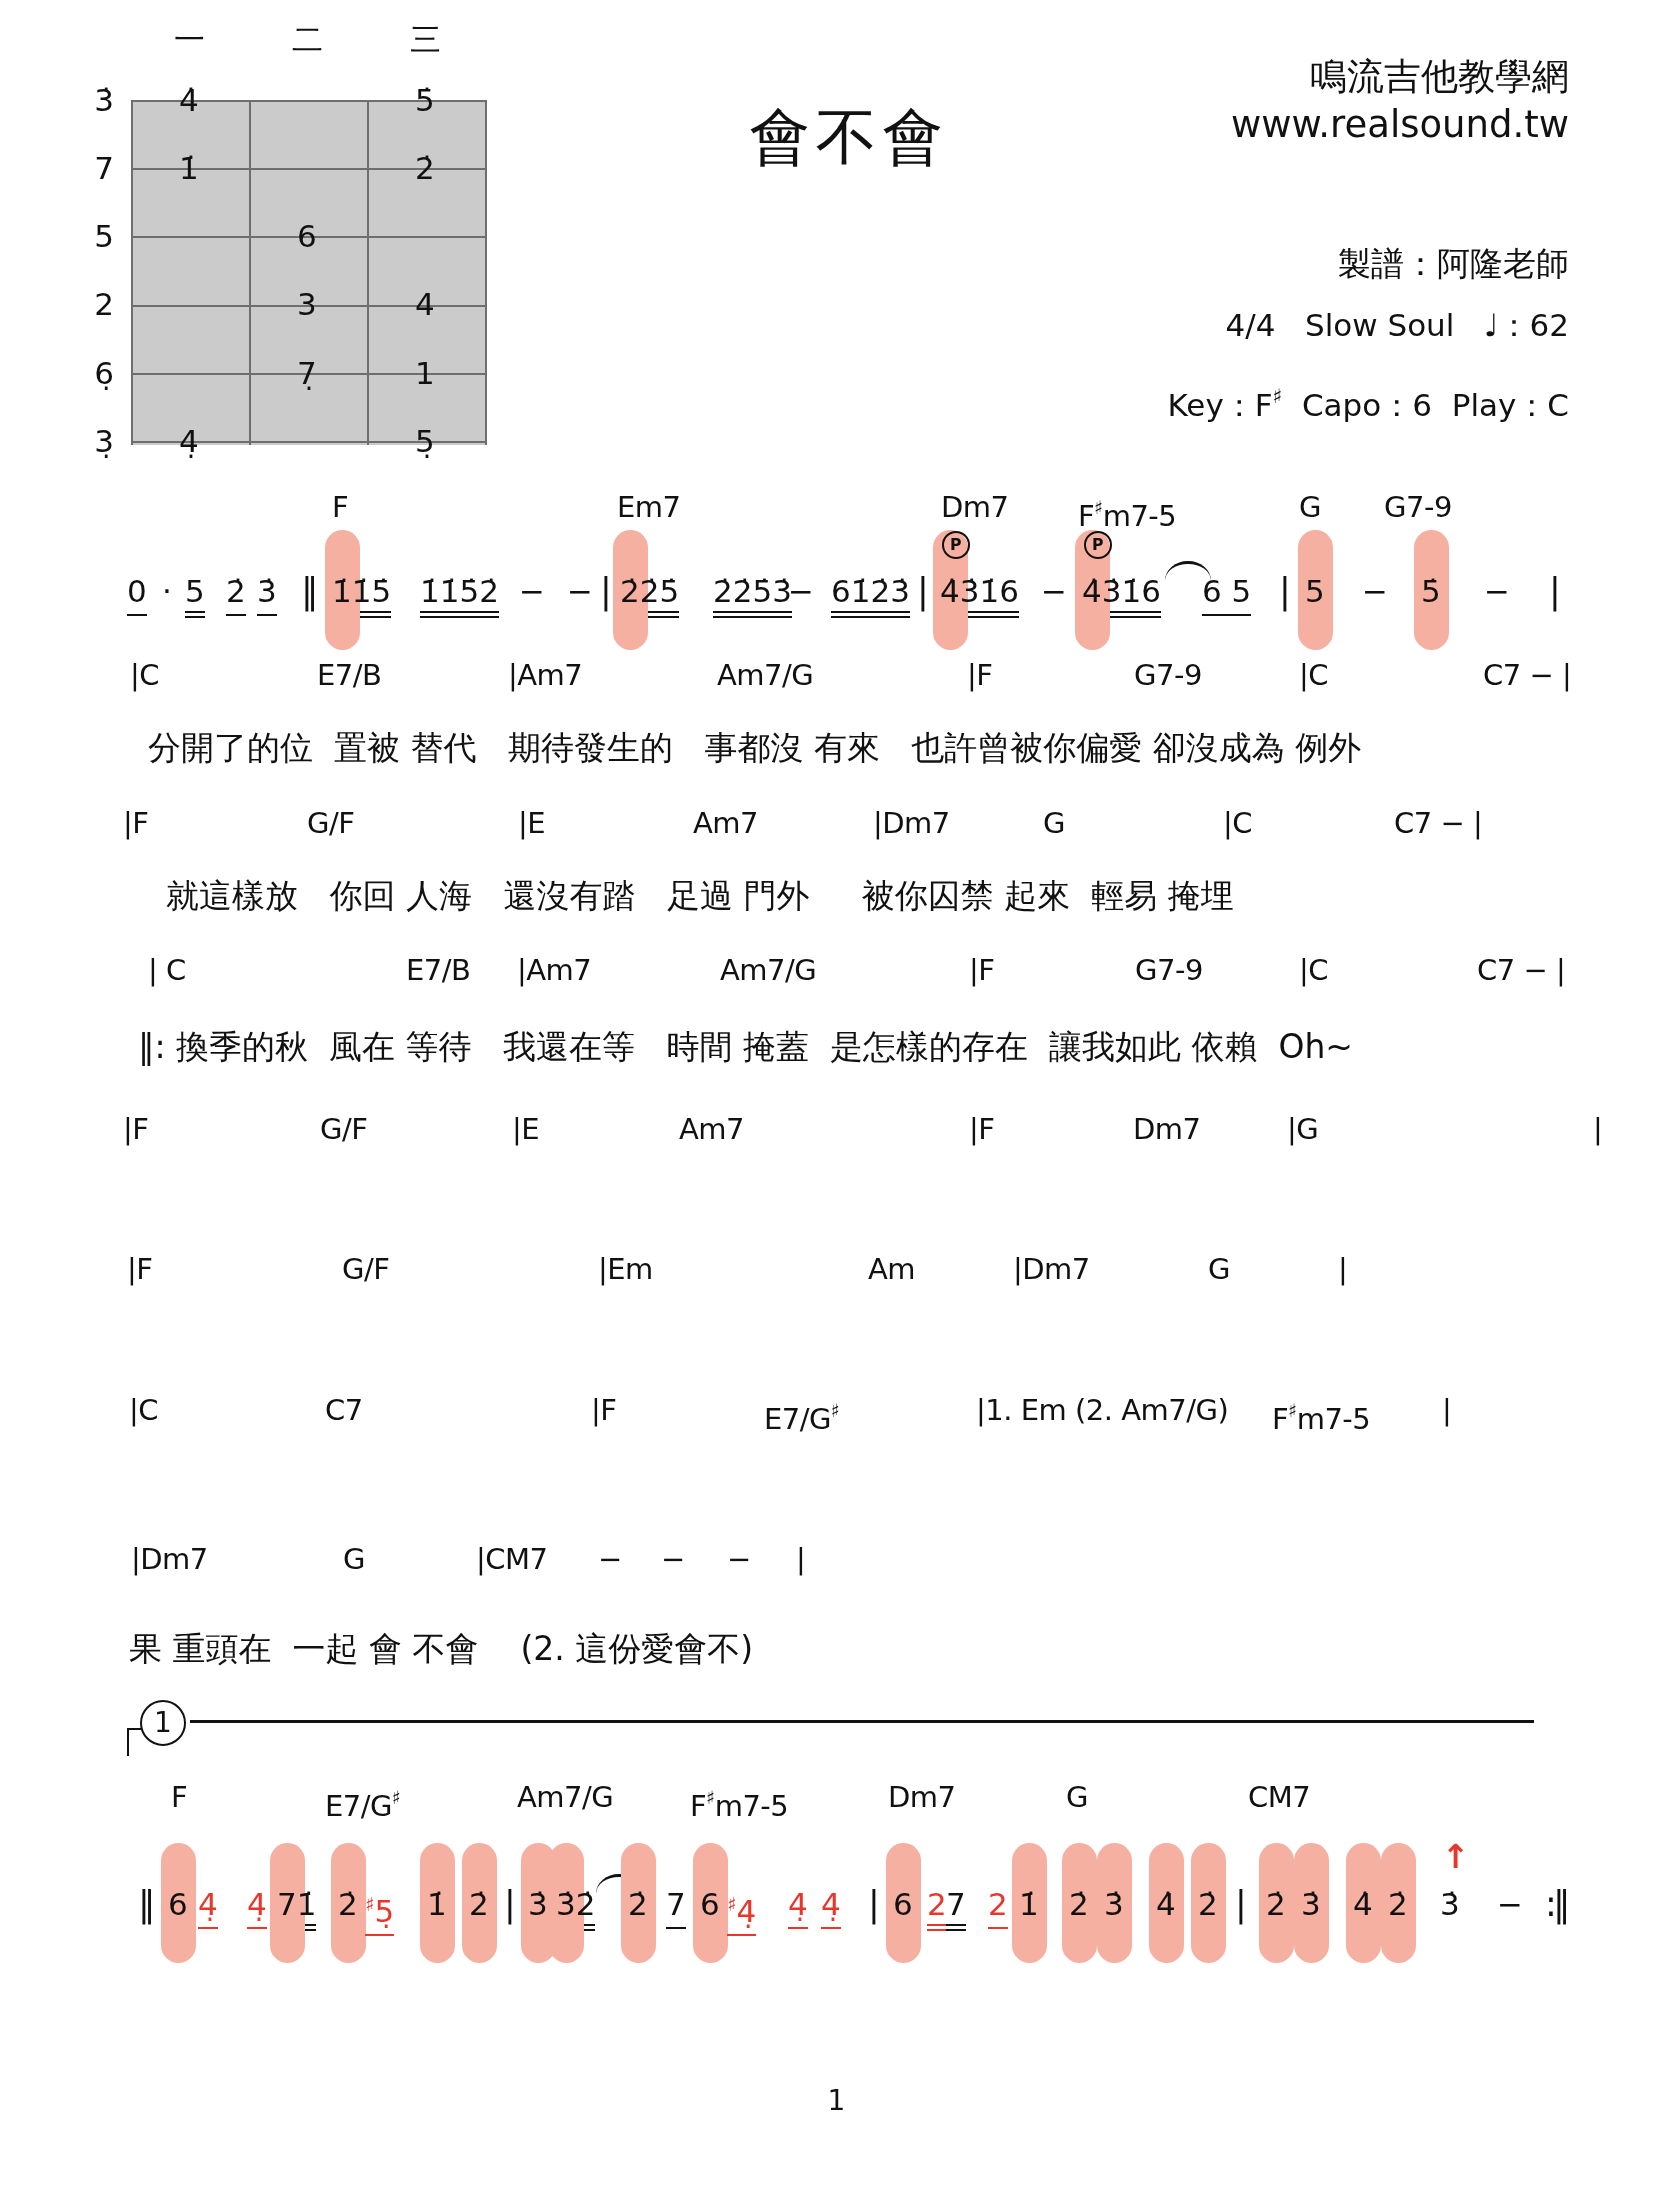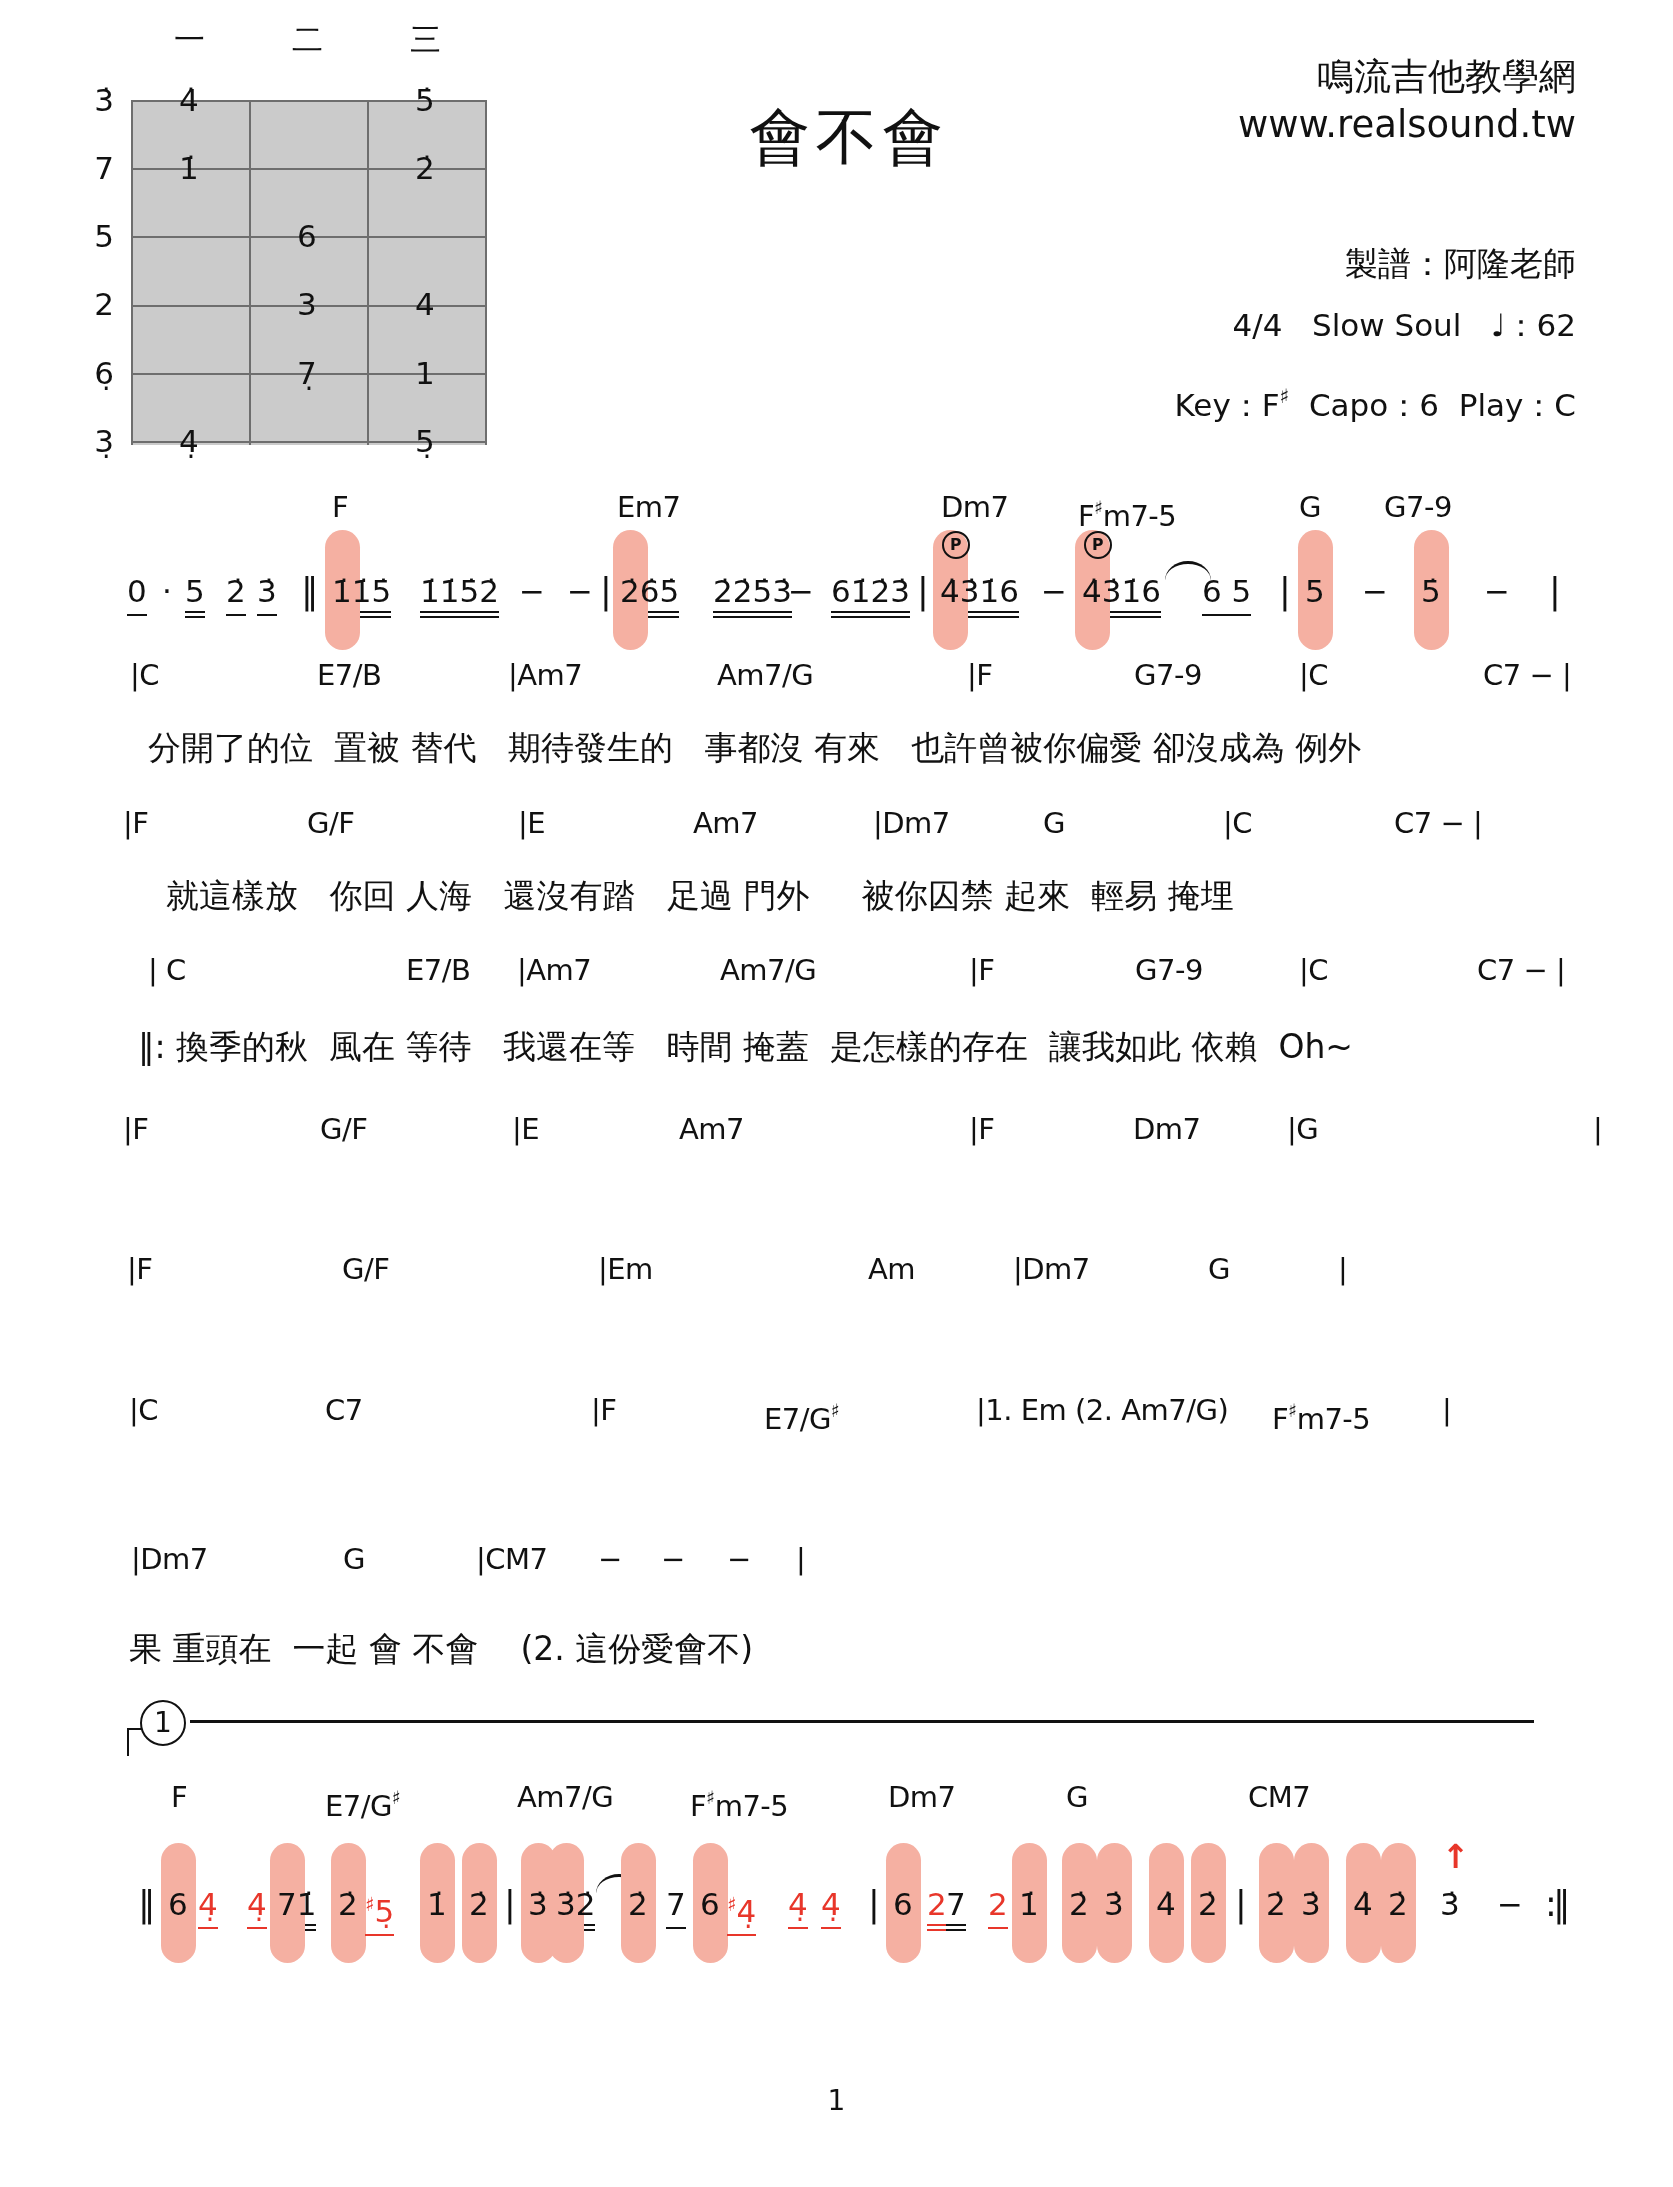--- a/index.html
+++ b/index.html
@@ -2,21 +2,21 @@
 <html style="--hl: #f5b0a2; --red: #e8362a;font-size:14.8px"><head>
 <meta charset="utf-8">
 <style>
   html,body{margin:0;padding:0;background:#ffffff;}
   body{width:1673px;height:2187px;position:relative;overflow:hidden;
        font-family:"DejaVu Sans","Liberation Sans",sans-serif;color:#111;}
   #sheet{position:absolute;left:0;top:0;width:1673px;height:2187px;background:#fff;}
 
   .page-title{position:absolute;left:609px;top:97px;width:480px;text-align:center;
       font-size:61px;font-weight:400;letter-spacing:5.5px;white-space:nowrap;}
-  .top-right{position:absolute;right:97px;white-space:pre;}
+  .top-right{position:absolute;right:104px;white-space:pre;}
   .site-name{top:52px;font-size:37px;font-weight:500;}
   .site-url{top:103px;font-size:37px;}
   .maker{top:242px;font-size:33px;font-weight:500;}
   .tempo-line{top:305px;font-size:31px;font-weight:500;}
   .key-line{top:384px;font-size:31px;font-weight:500;}
   .key-line .sharp, .tempo-line .sharp{font-size:20px;vertical-align:13px;}
 
   .fb-bg{position:absolute;background:#cbcbcb;}
   .gridline{position:absolute;background:#6e6e6e;}
   .fret-num{position:absolute;font-size:31px;font-weight:500;line-height:44px;white-space:nowrap;}
@@ -111,21 +111,21 @@
     <div class="tok" style="left: 162px; top: 572px;">·</div>
     <div class="tok u2" style="left: 185px; top: 572px;">5</div>
     <div class="tok u1" style="left: 226px; top: 572px;">2̇</div>
     <div class="tok u1" style="left: 257px; top: 572px;">3̇</div>
     <div class="tok bar" style="left: 301px; top: 572px;">‖</div>
     <div class="tok u2 hl" style="left: 332px; top: 572px;">1̇1̇5̇</div>
     <div class="tok u2" style="left: 420px; top: 572px;">1̇1̇5̇2̇</div>
     <div class="tok" style="left: 519px; top: 572px;">−</div>
     <div class="tok" style="left: 567px; top: 572px;">−</div>
     <div class="tok bar" style="left: 600px; top: 572px;">|</div>
-    <div class="tok u2 hl" style="left: 620px; top: 572px;">2̇6̇5̇</div>
+    <div class="tok u2 hl" style="left: 620px; top: 572px;">2̇2̇5̇</div>
     <div class="tok u2" style="left: 703px; top: 572px; margin-left: 10px;">2̇2̇5̇3̇</div>
     <div class="tok" style="left: 788px; top: 572px;">−</div>
     <div class="tok u2" style="left: 831px; top: 572px;">61̇2̇3̇</div>
     <div class="tok bar" style="left: 917px; top: 572px;">|</div>
     <div class="tok u2 hl" style="left: 940px; top: 572px;">4̇3̇1̇6<span class="pmark">P</span></div>
     <div class="tok" style="left: 1041px; top: 572px;">−</div>
     <div class="tok u2 hl" style="left: 1082px; top: 572px;">4̇3̇1̇6<span class="pmark">P</span></div>
     <div class="arc" style="left: 1165px; top: 561px;"></div>
     <div class="tok u1" style="left: 1202px; top: 572px;">6 5</div>
     <div class="tok bar" style="left: 1279px; top: 572px;">|</div>

